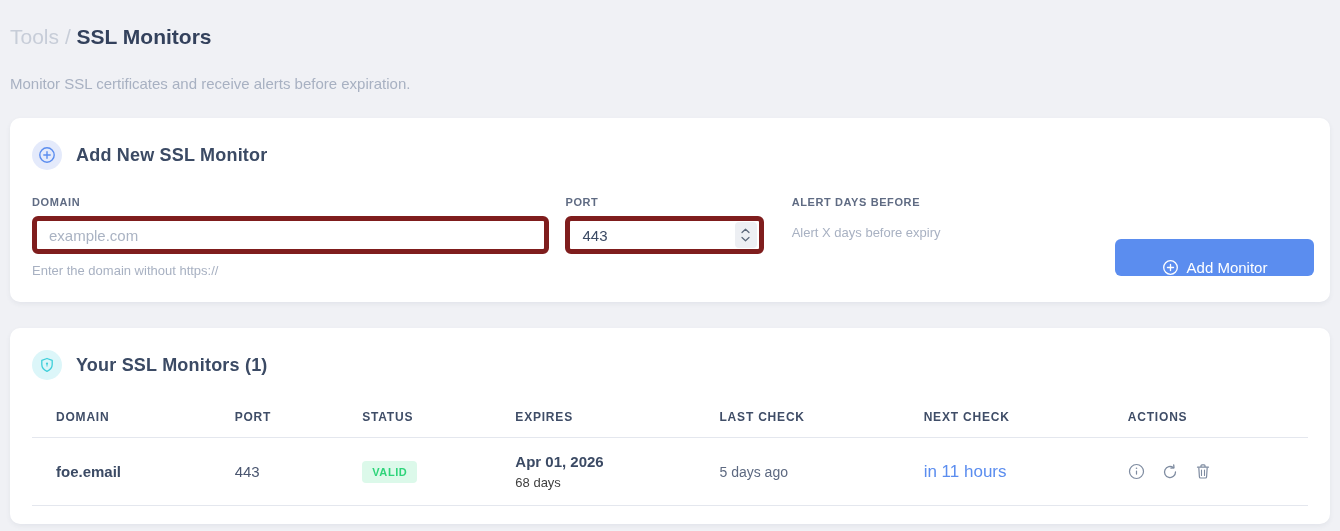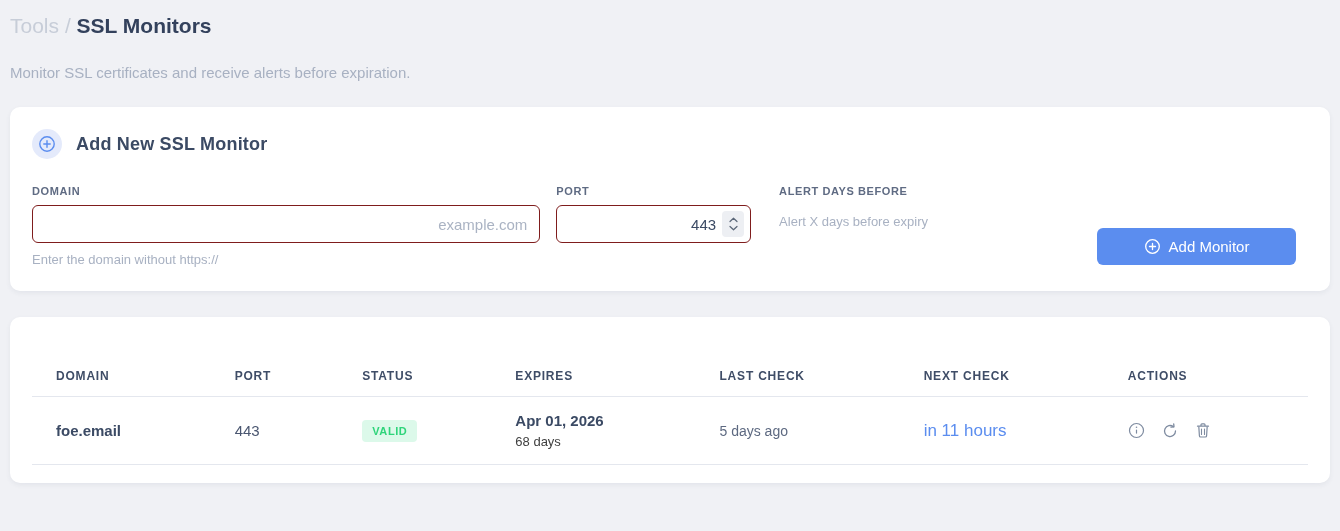--- a/index.html
+++ b/index.html
@@ -6,34 +6,34 @@
   html, body {
     width: 1340px; height: 531px;
     background: #f0f1f5;
     font-family: "Liberation Sans", sans-serif;
     overflow: hidden;
     color: #3b4a64;
   }
   .page { padding: 0 10px; }
 
   
-  .breadcrumb { padding-top: 12px; font-size: 21px; line-height: 28px; }
+  .breadcrumb { padding-top: 23px; font-size: 21px; line-height: 28px; }
   .crumb-parent { color: #c7cdd8; font-weight: 400; }
   .crumb-sep { color: #c7cdd8; font-weight: 400; }
   .crumb-current { color: #33415c; font-weight: 700; }
   .subtitle { margin-top: 24px; font-size: 15px; color: #a8b1c2; }
 
   
   .card {
     background: #ffffff;
     border-radius: 10px;
     box-shadow: 0 2px 5px rgba(60,70,100,0.07);
     margin-top: 26px;
   }
-  .card.add-card { margin-top: 26px; padding: 22px 34px 24px 22px; }
+  .card.add-card { margin-top: 26px; padding: 22px 16px 24px 22px; }
   .card.list-card { padding: 22px 22px 18px 22px; }
 
   .card-title-row { display: flex; align-items: center; gap: 14px; }
   .icon-circle {
     width: 30px; height: 30px; border-radius: 50%;
     display: flex; align-items: center; justify-content: center;
     flex: 0 0 auto;
   }
   .icon-circle.blue { background: #e4eafb; }
   .icon-circle.cyan { background: #dcf6f9; }
@@ -44,24 +44,24 @@
   .field-group { display: flex; flex-direction: column; }
   .field-group.domain { width: 522px; }
   .field-group.port { width: 200px; }
   .field-group.alert { width: 310px; margin-left: 12px; }
   .field-label {
     font-size: 11px; font-weight: 600; letter-spacing: 0.6px;
     color: #5f6b83; text-transform: uppercase; margin-bottom: 8px;
   }
   .text-input {
     height: 38px; width: 100%;
-    border: 1px solid #7f1d1d; border-radius: 6px;
+    border: 5px solid #7f1d1d; border-radius: 6px;
     padding: 0 12px; font-size: 15px; color: #3b4a64;
     font-family: "Liberation Sans", sans-serif;
-    background: #fff; outline: none; text-align: right;
+    background: #fff; outline: none;
   }
   .text-input::placeholder { color: #aab3c3; }
   .num-wrap { position: relative; width: 100%; }
   .num-wrap .text-input { padding-right: 34px; }
   .stepper {
     position: absolute; right: 7px; top: 6px;
     width: 22px; height: 26px; border-radius: 4px;
     background: #edeff3;
     display: flex; flex-direction: column; align-items: center; justify-content: center;
     cursor: pointer;
@@ -69,21 +69,21 @@
   .stepper svg { display: block; }
   .field-hint { margin-top: 9px; font-size: 13px; color: #a8b1c2; }
 
   .btn-wrap { margin-left: 0; padding-top: 43px; flex: 1; display: flex; }
   .add-btn {
     width: 199px; height: 37px;
     background: #5b8def; color: #ffffff;
     border: none; border-radius: 6px;
     font-size: 15px; font-weight: 500;
     font-family: "Liberation Sans", sans-serif;
-    display: flex; align-items: center; justify-content: center; gap: 8px;
+    display: flex; align-items: flex-end; justify-content: center; gap: 8px;
     cursor: pointer;
   }
 
   
   table { width: 100%; border-collapse: collapse; margin-top: 18px; table-layout: fixed; }
   th {
     text-align: left; font-size: 12px; font-weight: 700;
     letter-spacing: 0.8px; color: #3f4d67;
     padding: 12px 0 13px 24px; text-transform: uppercase;
     border-bottom: 1px solid #e4e7ee;
@@ -163,20 +163,30 @@
             <circle cx="9" cy="9" r="7.2" stroke="#ffffff" stroke-width="1.4"></circle>
             <path d="M9 5.8v6.4M5.8 9h6.4" stroke="#ffffff" stroke-width="1.4" stroke-linecap="round"></path>
           </svg>
           <span>Add Monitor</span>
         </button>
       </div>
     </div>
   </div>
 
   <div class="card list-card">
+    <div class="card-title-row">
+      <span class="icon-circle cyan">
+        <svg width="16" height="16" viewBox="0 0 16 16" fill="none">
+          <path d="M8 1.5l5.2 1.9v4.1c0 3.2-2.2 5.5-5.2 6.9-3-1.4-5.2-3.7-5.2-6.9V3.4L8 1.5z" stroke="#3ecfda" stroke-width="1.3" stroke-linejoin="round"></path>
+          <circle cx="8" cy="6.7" r="1.1" fill="#3ecfda"></circle>
+          <rect x="7.55" y="7.3" width="0.9" height="2.4" rx="0.45" fill="#3ecfda"></rect>
+        </svg>
+      </span>
+      <span class="card-title">Your SSL Monitors (1)</span>
+    </div>
 
     <table>
       <thead>
         <tr>
           <th class="col-domain">DOMAIN</th>
           <th class="col-port">PORT</th>
           <th class="col-status">STATUS</th>
           <th class="col-expires">EXPIRES</th>
           <th class="col-last">LAST CHECK</th>
           <th class="col-next">NEXT CHECK</th>

